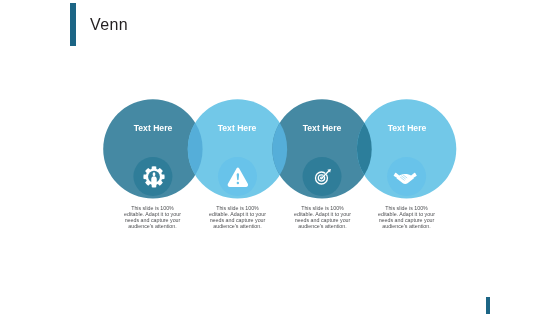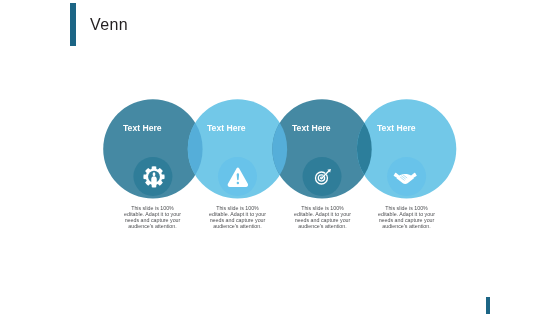--- a/index.html
+++ b/index.html
@@ -10,21 +10,21 @@
 
   
   .title-bar{position:absolute;left:70.2px;top:3px;width:5.4px;height:42.6px;background:#1c6585;}
   .title{will-change:transform;position:absolute;left:90.4px;top:15px;font-size:16px;color:#231f20;
          letter-spacing:0.35px;line-height:20px;white-space:nowrap;}
 
   
   .venn{position:absolute;left:0;top:0;width:560px;height:315px;}
 
   .circle-label{will-change:transform;position:absolute;font-size:8.6px;font-weight:bold;color:#ffffff;
-                white-space:nowrap;letter-spacing:0px;line-height:10px;}
+                text-align:center;white-space:nowrap;letter-spacing:0px;line-height:10px;}
 
   .caption{will-change:transform;position:absolute;width:57px;font-size:5.3px;line-height:5.85px;
            color:#4e4f52;text-align:center;}
 
   .footer-bar{position:absolute;left:486.3px;top:297.1px;width:3.4px;height:16.5px;background:#1c6585;}
 </style>
 </head>
 <body>
 
 <div class="slide">

